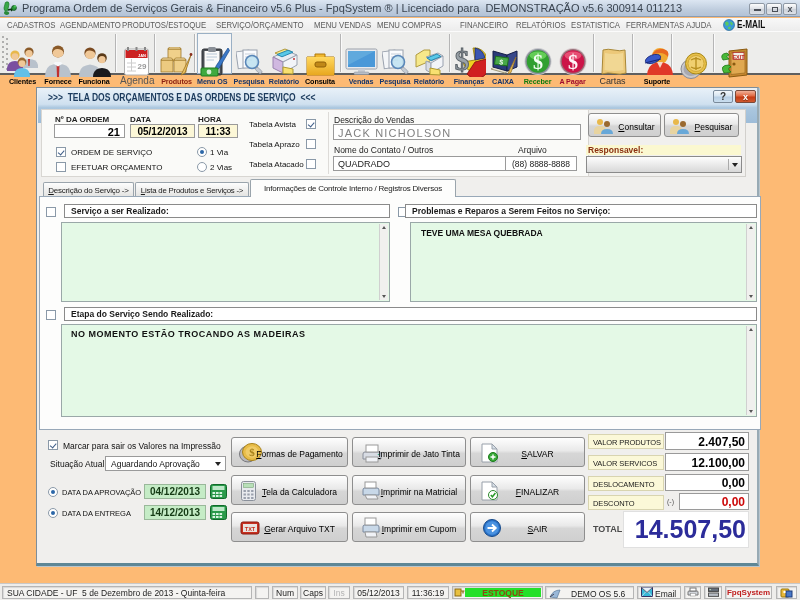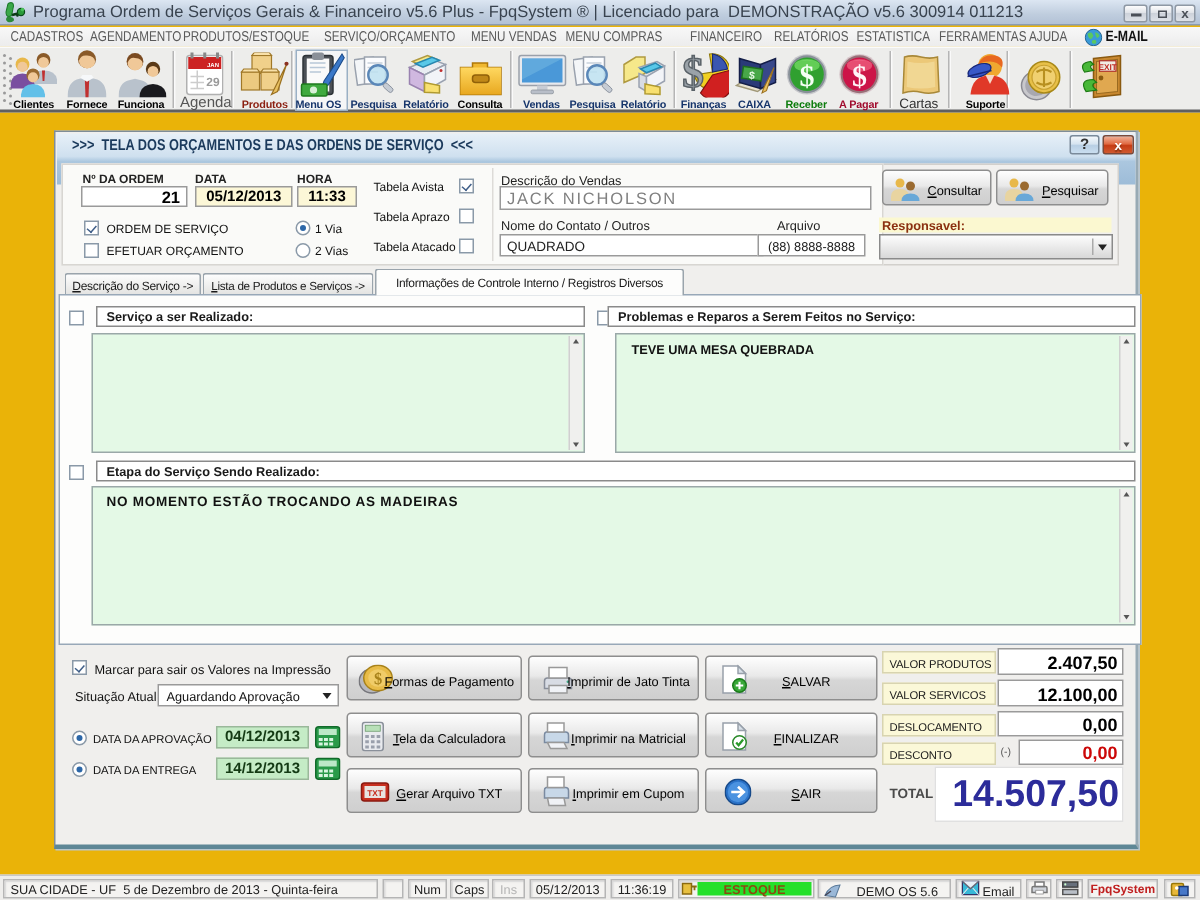--- a/index.html
+++ b/index.html
@@ -1,33 +1,33 @@
 <!DOCTYPE html>
 <html><head>
 <meta charset="utf-8">
 <style>
 *{margin:0;padding:0;box-sizing:border-box;}
 html,body{width:800px;height:600px;overflow:hidden;}
 body{font-family:"Liberation Sans",sans-serif;position:relative;background:#fff;}
-#app{position:absolute;left:0;top:0;width:800px;height:600px;background:#eab308;}
+#app{position:absolute;left:0;top:0;width:800px;height:600px;background:#fdba74;}
 .abs{position:absolute;}
 
 
 #titlebar{left:0;top:0;width:800px;height:17px;background:linear-gradient(#dce6f2,#bfcdde 60%,#b3c2d6);border-bottom:1px solid #8a9cb2;}
 #titletext{left:22px;top:2px;font-size:11px;color:#39434f;}
 .winbtn{top:3px;height:12px;background:linear-gradient(#fdfdfd,#e0e3e8 45%,#cdd2da 50%,#dde1e7);border:1px solid #8e98a4;border-radius:2px;color:#4a4f57;font-size:8px;text-align:center;line-height:10px;}
 
 
 #menubar{left:0;top:18px;width:800px;height:13px;background:linear-gradient(#f8f8f8,#ececec);font-size:9.5px;color:#5a5a5a;}
 #menubar span{position:absolute;top:1px;white-space:nowrap;transform:scaleX(.82);transform-origin:0 50%;}
 
 
 #toolbar{left:0;top:31px;width:800px;height:44px;background:#ededeb;border-top:1px solid #fbfbfb;border-bottom:2px solid #5f5f5f;}
 .tsep{top:2px;width:2px;height:38px;border-left:1px solid #b5b5b5;border-right:1px solid #fafafa;}
-.tbtn{top:0;text-align:center;}
+.tbtn{top:12px;text-align:center;}
 .tlab{position:absolute;left:0;right:0;bottom:1px;font-size:7.2px;font-weight:bold;color:#000;white-space:nowrap;letter-spacing:-0.1px;}
 .tlab.navy{color:#16356b;}
 .tlab.red{color:#8b1f10;margin-top:12px;}
 .tlab.green{color:#0c7c0c;}
 .tlab.crimson{color:#a00b2d;}
 
 
 #dlg{left:36px;top:87px;width:723px;height:479px;background:#f0efed;border:1px solid #7e8d99;border-bottom:3px solid #5e8796;border-right:2px solid #98aab4;box-shadow:1px 1px 0 #b9c6ce;}
 #dlgtitle{left:1px;top:1px;width:719px;height:34px;background:linear-gradient(#e7f0f8,#cfe0ef 45%,#abc7df 55%,#9dbcd8);font-size:10.5px;font-weight:bold;color:#1b3a5c;line-height:17px;padding-left:10px;}
 .fld{background:#fff;border:1px solid #9a9a9a;}

